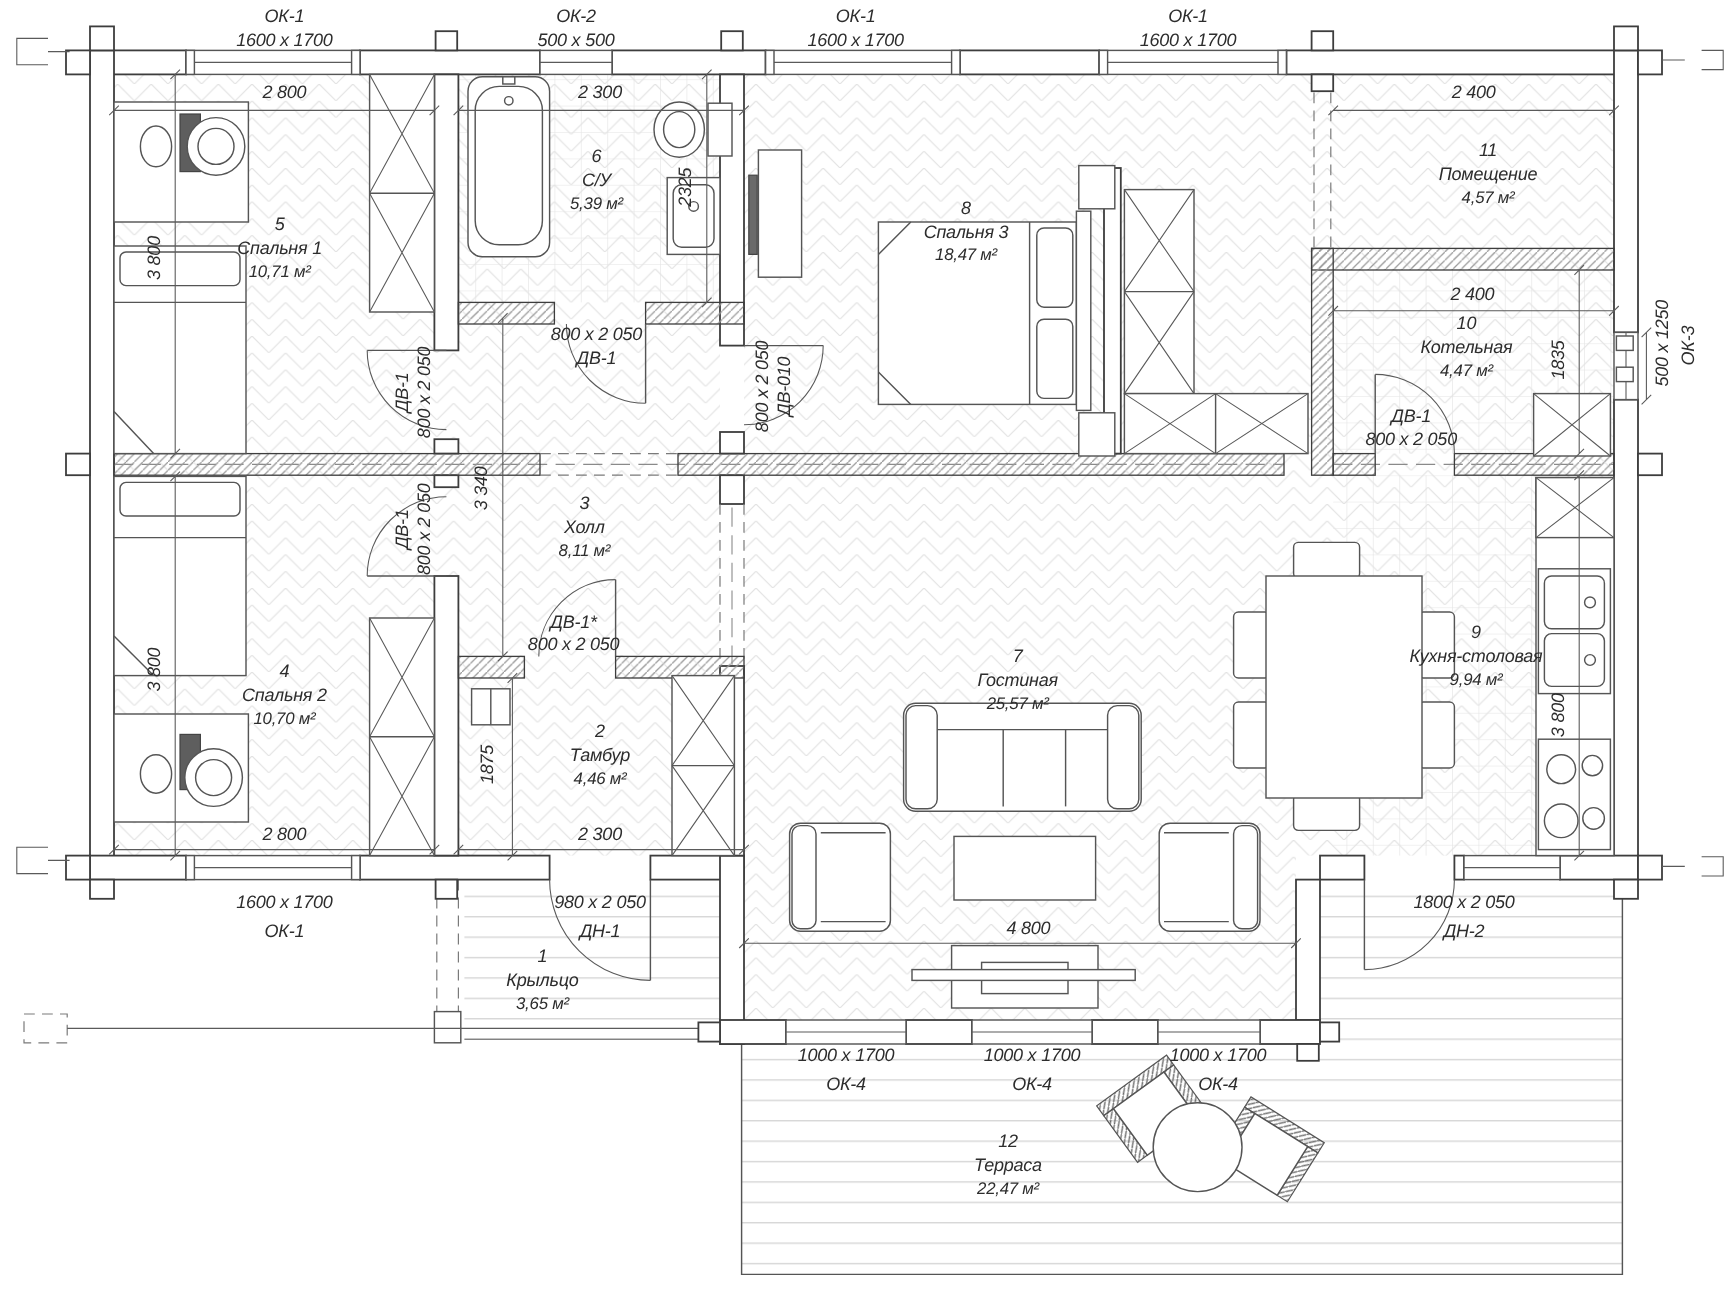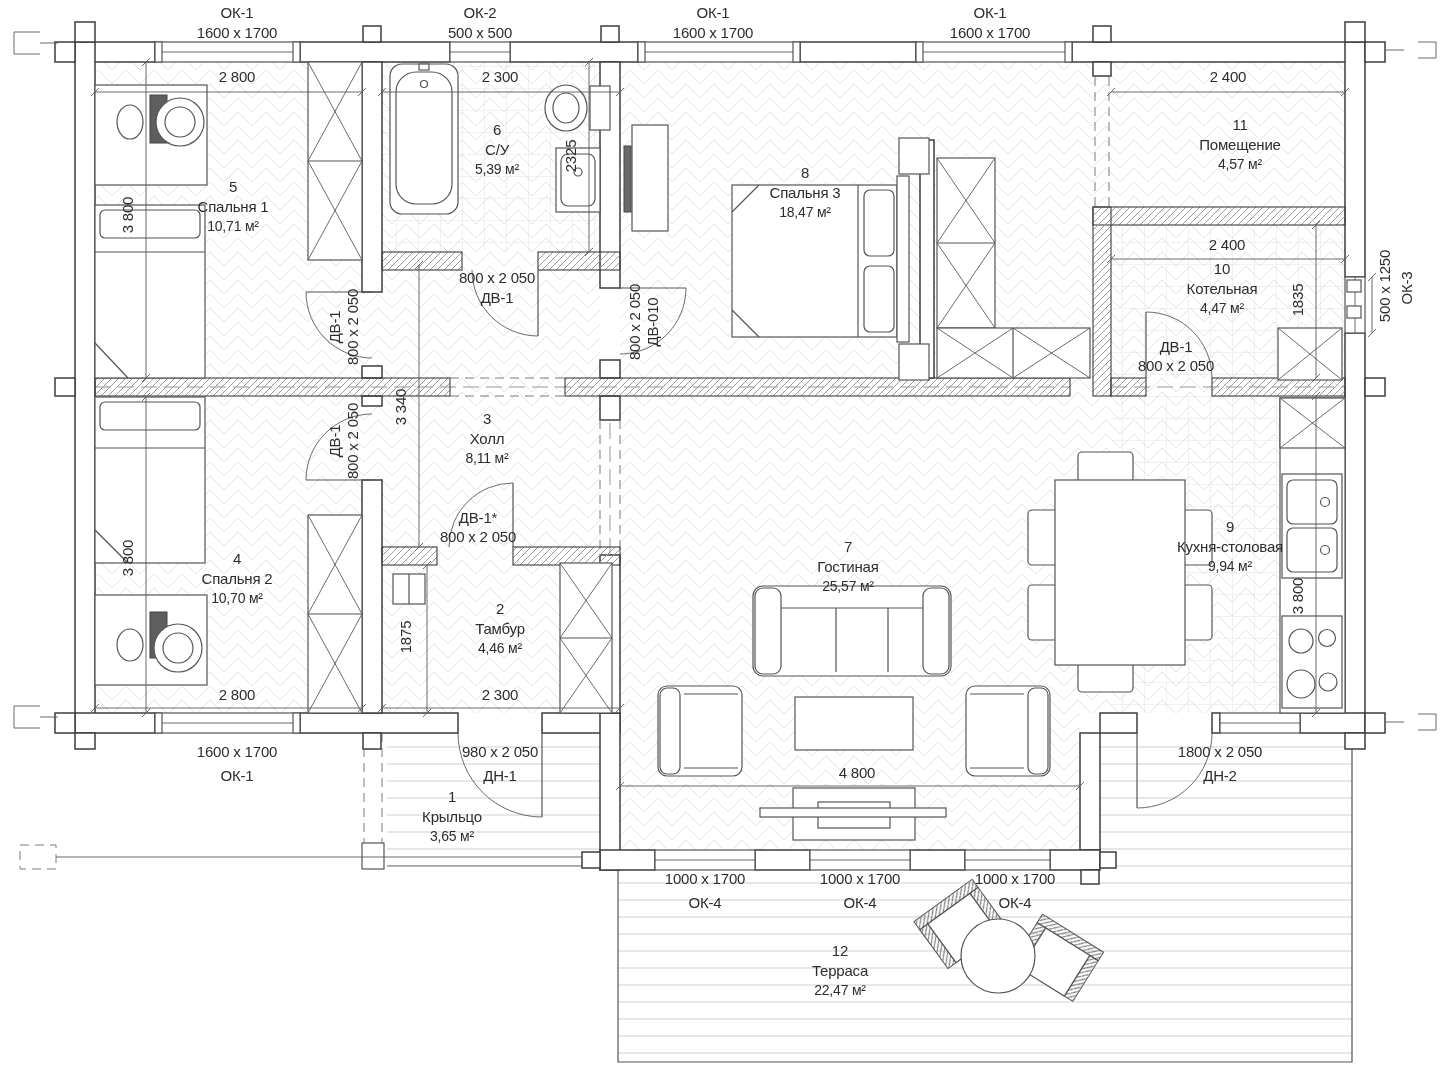--- a/index.html
+++ b/index.html
@@ -1,16 +1,16 @@
 <!DOCTYPE html>
 <html><head>
 <meta charset="utf-8">
 <style>
   html,body{margin:0;padding:0;background:#ffffff;}
-  .stage{width:1440px;height:1080px;background:#fff;position:relative;overflow:hidden;}
+  .stage{width:1440px;height:1080px;background:#fff;position:relative;overflow:hidden;font-style:italic;}
   svg{display:block;}
   svg text{font-family:"Liberation Sans","DejaVu Sans",sans-serif;fill:#2d2d2d;letter-spacing:-0.2px;}
   .t15{font-size:15px;text-anchor:middle;}
   .t14{font-size:14px;text-anchor:middle;}
   .w{stroke:#3d3d3d;stroke-width:1.5;fill:#ffffff;}
   .wh{stroke:#3d3d3d;stroke-width:1.1;fill:url(#whatch);}
   .f{stroke:#555;stroke-width:1.2;fill:#ffffff;}
   .fn{stroke:#555;stroke-width:1.2;fill:none;}
   .thin{stroke:#5a5a5a;stroke-width:0.9;fill:none;}
   .dash{stroke:#7a7a7a;stroke-width:1;fill:none;stroke-dasharray:9 6;}

